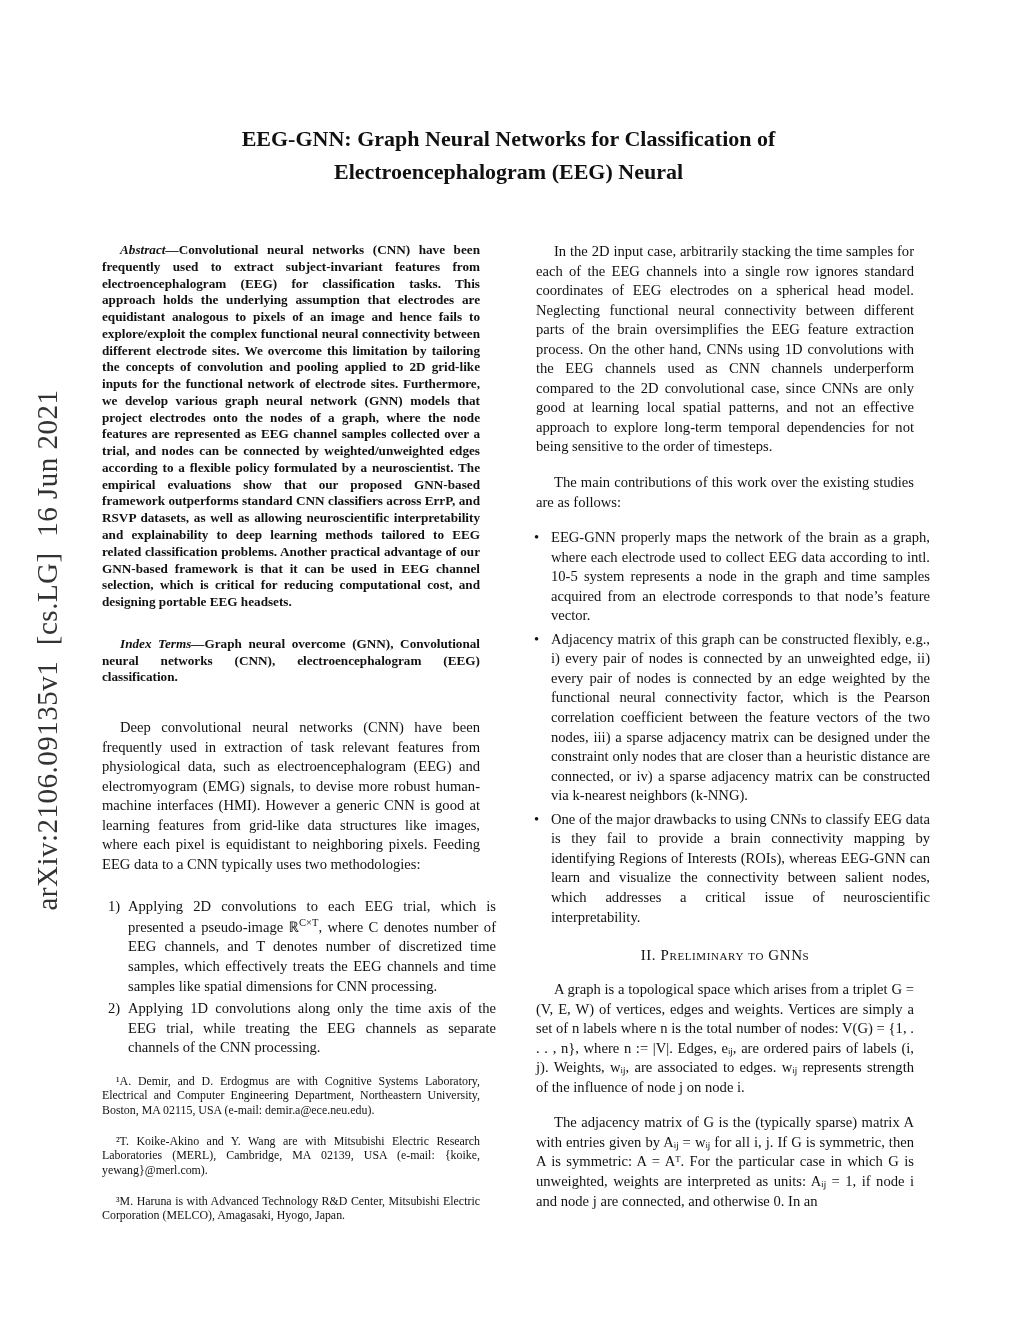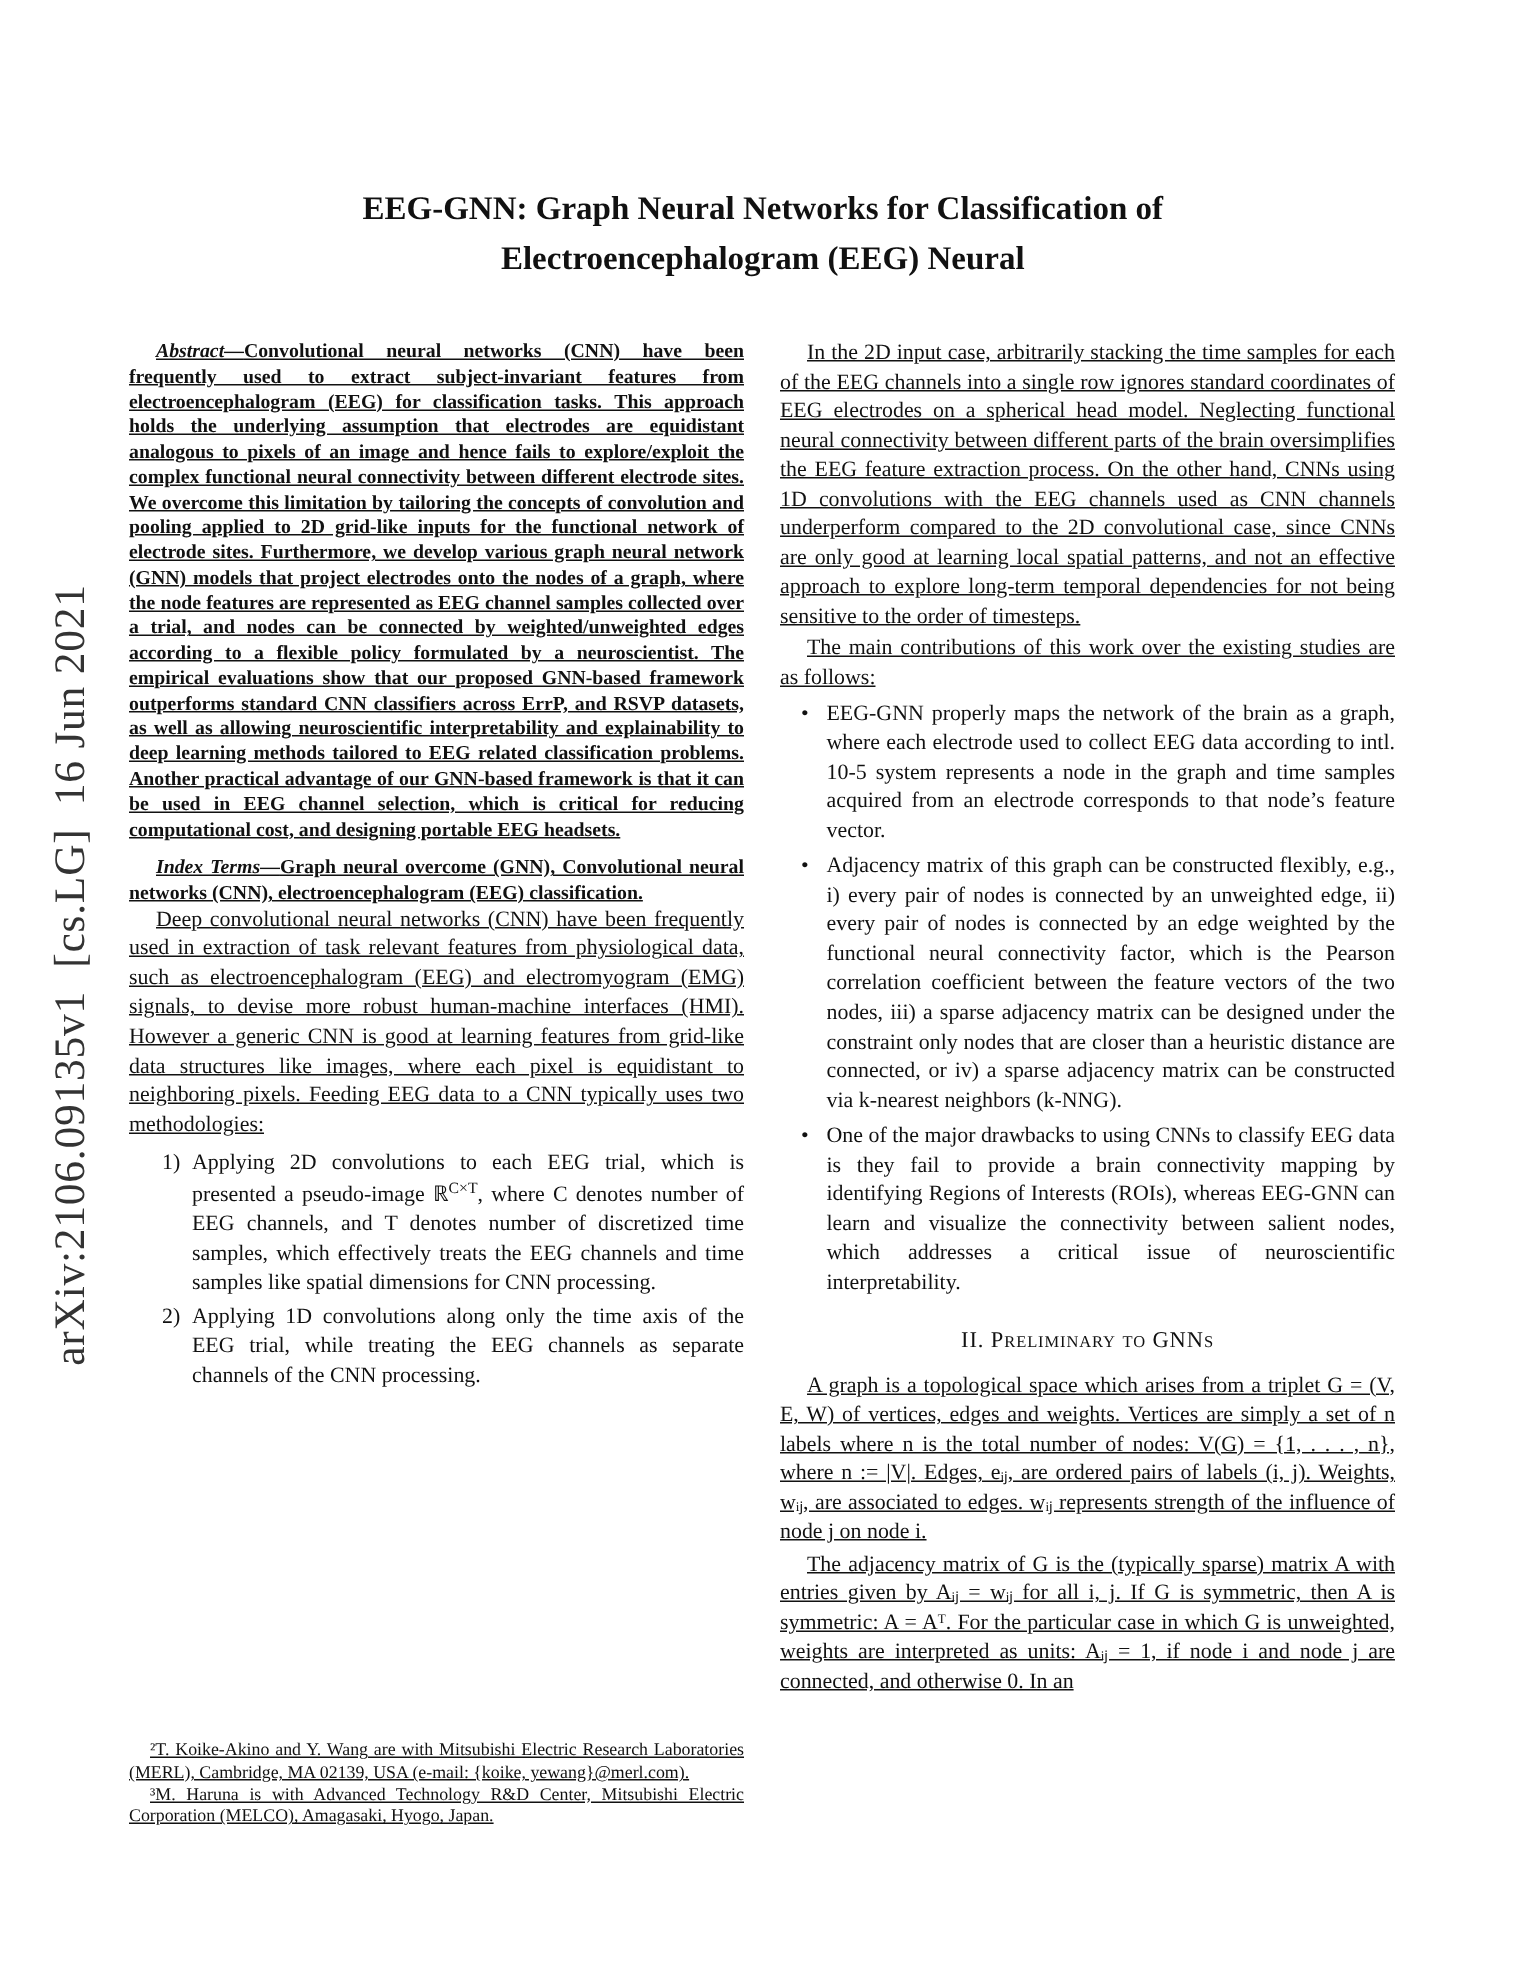--- a/index.html
+++ b/index.html
@@ -52,21 +52,21 @@
   }
   .col {
     width: 410px;
     text-align: justify;
   }
   .col-left {
     display: flex;
     flex-direction: column;
     height: 992px;
   }
-  p { margin: 0; text-decoration: underline; }
+  p { margin: 16px; }
   .abstract, .index-terms {
     font-weight: bold;
     font-size: 13.2px;
     line-height: 1.27;
   }
   .abstract { text-indent: 18px; }
   .index-terms { margin-top: 9px; text-indent: 18px; }
   .lead-label { font-style: italic; }
   .section-heading {
     text-align: center;
@@ -151,20 +151,21 @@
         <ol class="num-list">
           <li>
             <span class="li-num">1)</span><span>Applying 2D convolutions to each EEG trial, which is presented a pseudo-image ℝ</span><sup>C×T</sup><span>, where C denotes number of EEG channels, and T denotes number of discretized time samples, which effectively treats the EEG channels and time samples like spatial dimensions for CNN processing.</span>
           </li>
           <li>
             <span class="li-num">2)</span><span>Applying 1D convolutions along only the time axis of the EEG trial, while treating the EEG channels as separate channels of the CNN processing.</span>
           </li>
         </ol>
 
         <div class="footnotes">
+          <p>¹A. Demir, and D. Erdogmus are with Cognitive Systems Laboratory, Electrical and Computer Engineering Department, Northeastern University, Boston, MA 02115, USA (e-mail: demir.a@ece.neu.edu).</p>
           <p>²T. Koike-Akino and Y. Wang are with Mitsubishi Electric Research Laboratories (MERL), Cambridge, MA 02139, USA (e-mail: {koike, yewang}@merl.com).</p>
           <p>³M. Haruna is with Advanced Technology R&amp;D Center, Mitsubishi Electric Corporation (MELCO), Amagasaki, Hyogo, Japan.</p>
         </div>
 
       </div>
 
       <div class="col col-right">
 
         <p class="body indent">In the 2D input case, arbitrarily stacking the time samples for each of the EEG channels into a single row ignores standard coordinates of EEG electrodes on a spherical head model. Neglecting functional neural connectivity between different parts of the brain oversimplifies the EEG feature extraction process. On the other hand, CNNs using 1D convolutions with the EEG channels used as CNN channels underperform compared to the 2D convolutional case, since CNNs are only good at learning local spatial patterns, and not an effective approach to explore long-term temporal dependencies for not being sensitive to the order of timesteps.</p>
 

